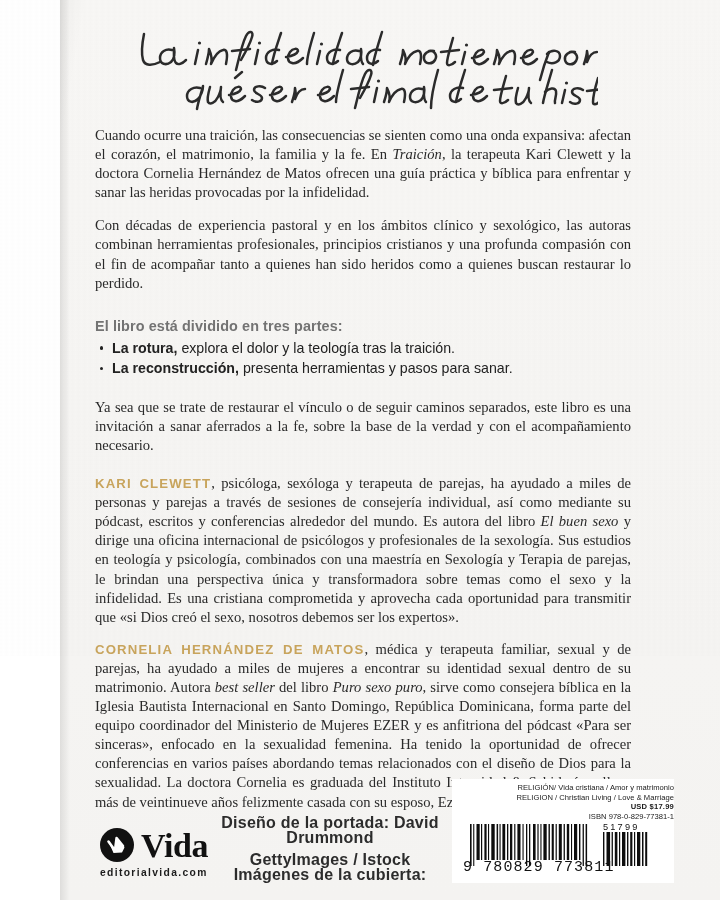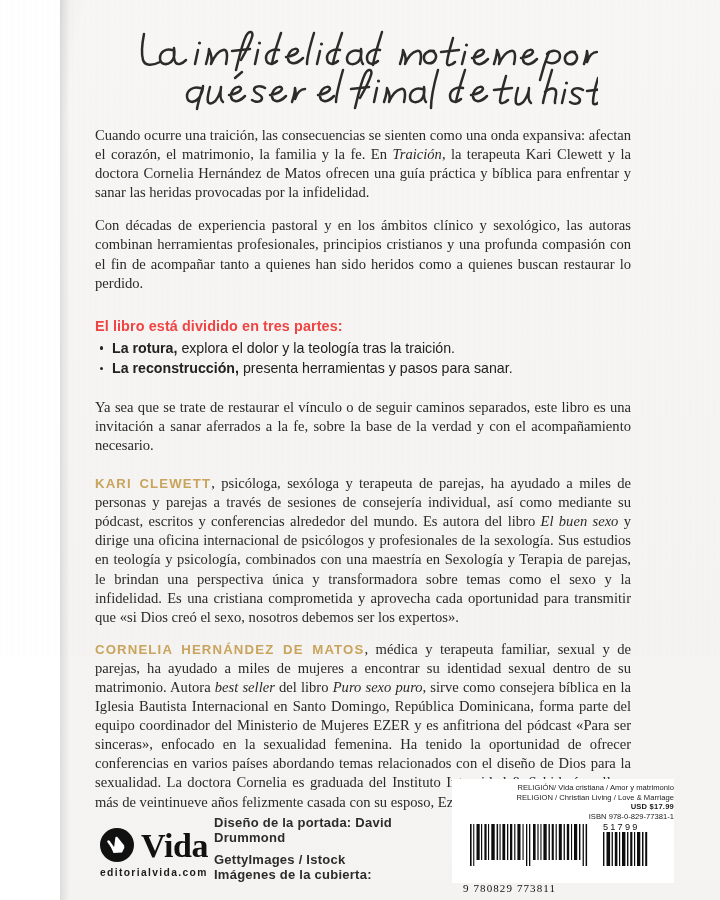--- a/index.html
+++ b/index.html
@@ -86,21 +86,21 @@
   .block-bios { margin-top: 19px; }
   .bio + .bio { margin-top: 13px; }
 
   
   .gold-heading {
     margin: 25px 0 4px 0;
     font-family: "Liberation Sans", sans-serif;
     font-weight: bold;
     font-size: 14.4px;
     letter-spacing: 0.1px;
-    color: #ef4444;
+    color: #737373;
   }
   ul.parts {
     margin: 0;
     padding: 0 0 0 17px;
     list-style: none;
     font-family: "Liberation Sans", sans-serif;
     font-size: 14.2px;
     line-height: 20.5px;
     color: #222222;
   }
@@ -124,24 +124,24 @@
     letter-spacing: 1.15px;
     color: #c8a45c;
   }
 
   
   .credits {
     position: absolute;
     left: 214px;
     top: 815px;
     width: 232px;
-    text-align: left;
+    text-align: center;
     font-family: "Liberation Sans", sans-serif;
     font-weight: bold;
-    font-size: 13px;
+    font-size: 16px;
     line-height: 15.4px;
     letter-spacing: 0.25px;
     color: #2c2c2c;
   }
   .credits .gap { display: block; height: 6px; }
 
   
   .logo-wrap {
     position: absolute;
     left: 100px;
@@ -204,24 +204,24 @@
     left: 6px; top: 0;
     width: 120px; height: 42px;
   }
   .bc-addon {
     position: absolute;
     left: 139px; top: 8px;
     width: 46px; height: 34px;
   }
   .bc-digits {
     position: absolute;
-    left: 0; top: 58px;
+    left: 0; top: 35px;
     width: 135px;
-    font-family: Liberation Serif, serif;
-    font-size: 11px;
+    font-family: Liberation Mono, monospace;
+    font-size: 15px;
     letter-spacing: 1.1px;
     color: #111111;
     white-space: nowrap;
   }
   .bc-addon-digits {
     position: absolute;
     left: 140px; top: -2px;
     font-family: "Liberation Sans", sans-serif;
     font-size: 9.2px;
     letter-spacing: 2.2px;

